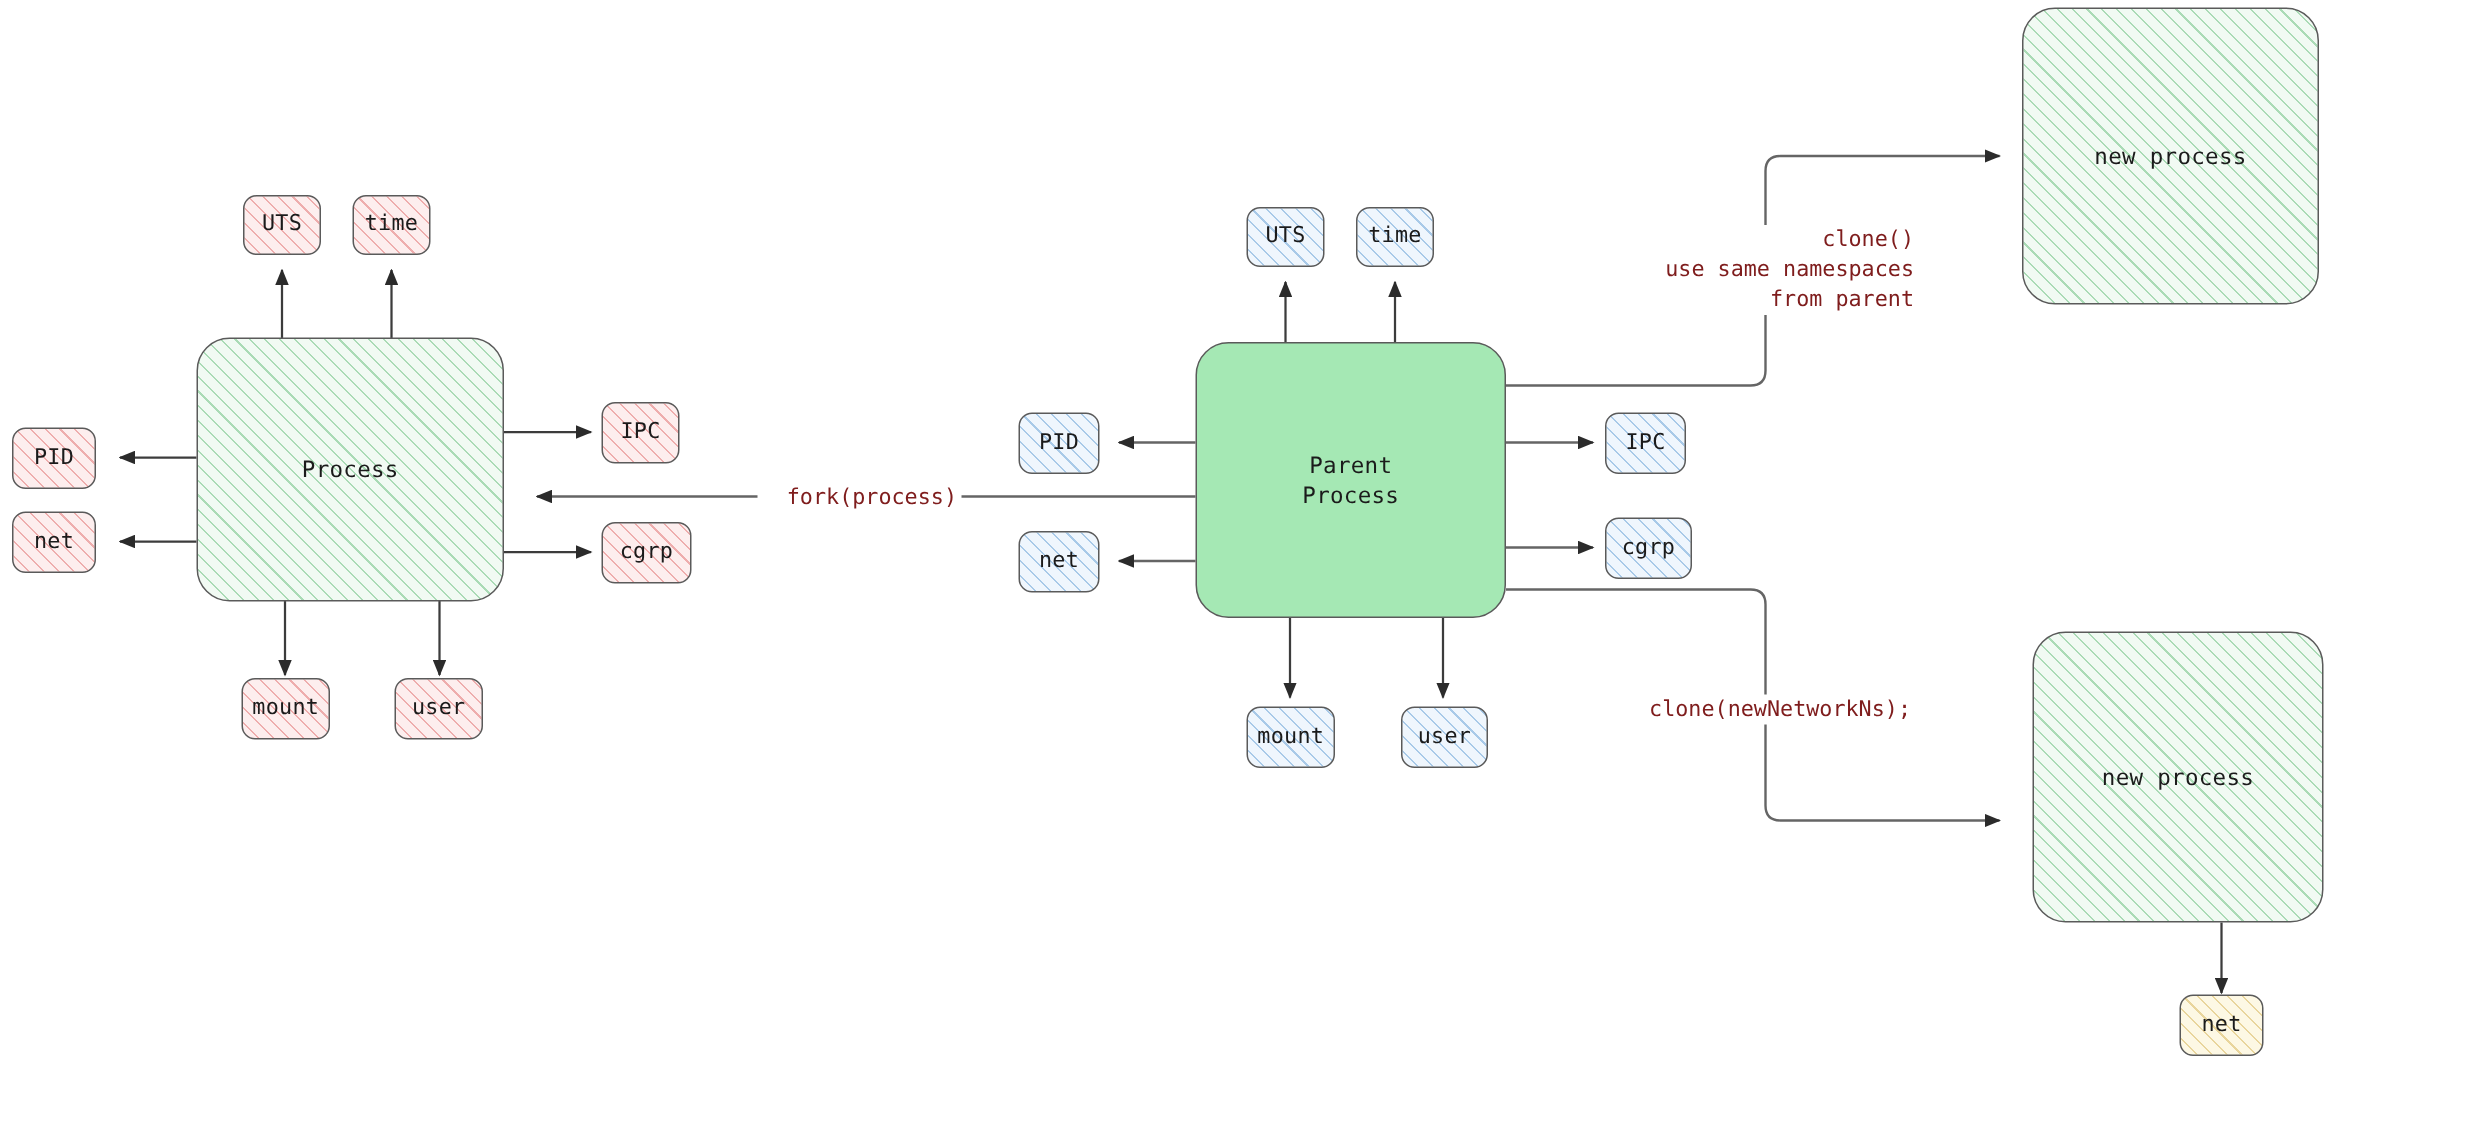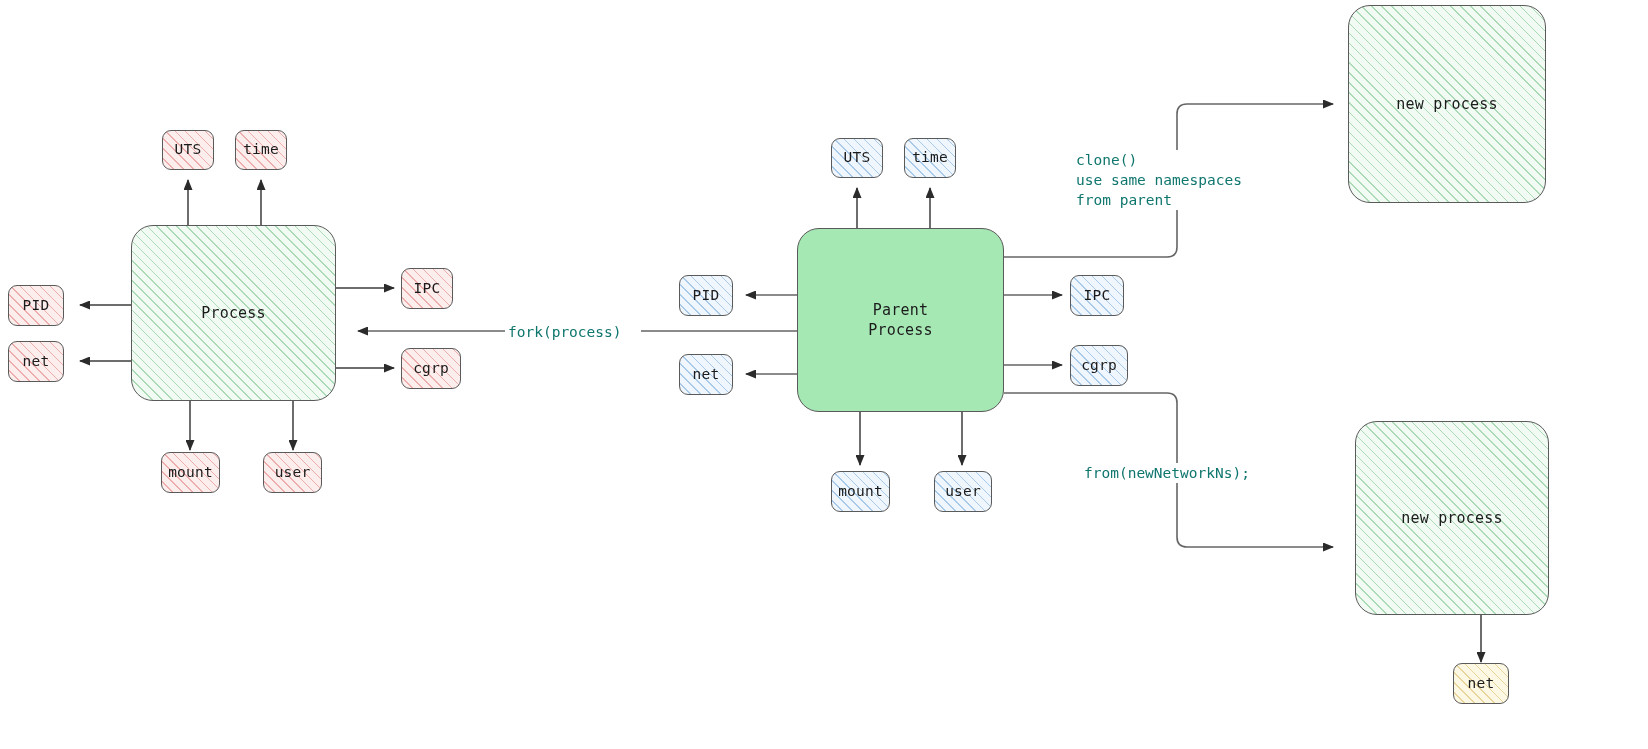--- a/index.html
+++ b/index.html
@@ -82,23 +82,23 @@
   }
   .fill-green-solid {
     background-color: #a5e8b4;
   }
 
   .edge-label {
     position: absolute;
     font-family: "DejaVu Sans Mono", monospace;
     font-size: 14.5px;
     line-height: 1.38;
-    color: #0f766e;
+    color: #7f1d1d;
     white-space: pre-line;
-    text-align: left;
+    text-align: right;
     background: #ffffff;
     padding: 0 3px;
   }
 </style>
 </head>
 <body>
 
 <div id="canvas">
 
   <svg class="edges" viewBox="0 0 1648 749">
@@ -164,21 +164,21 @@
       <path d="M1481,615 L1481,662" marker-end="url(#arrowDark)"></path>
     </g>
   </svg>
 
   <div class="edge-label" style="left:505px; top:322px; width:130px;">fork(process)</div>
 
   <div class="edge-label" style="left:1073px; top:150px; width:200px;">clone()
 use same namespaces
 from parent</div>
 
-  <div class="edge-label" style="left:1081px; top:463px; width:190px;">from(newNetworkNs);</div>
+  <div class="edge-label" style="left:1081px; top:463px; width:190px;">clone(newNetworkNs);</div>
 
   <div class="node big fill-green-hatch" style="left:131px; top:225px; width:205px; height:176px;">Process</div>
 
   <div class="node fill-pink" style="left:162px; top:130px; width:52px; height:40px;">UTS</div>
   <div class="node fill-pink" style="left:235px; top:130px; width:52px; height:40px;">time</div>
 
   <div class="node fill-pink" style="left:8px; top:285px; width:56px; height:41px;">PID</div>
   <div class="node fill-pink" style="left:8px; top:341px; width:56px; height:41px;">net</div>
 
   <div class="node fill-pink" style="left:401px; top:268px; width:52px; height:41px;">IPC</div>

